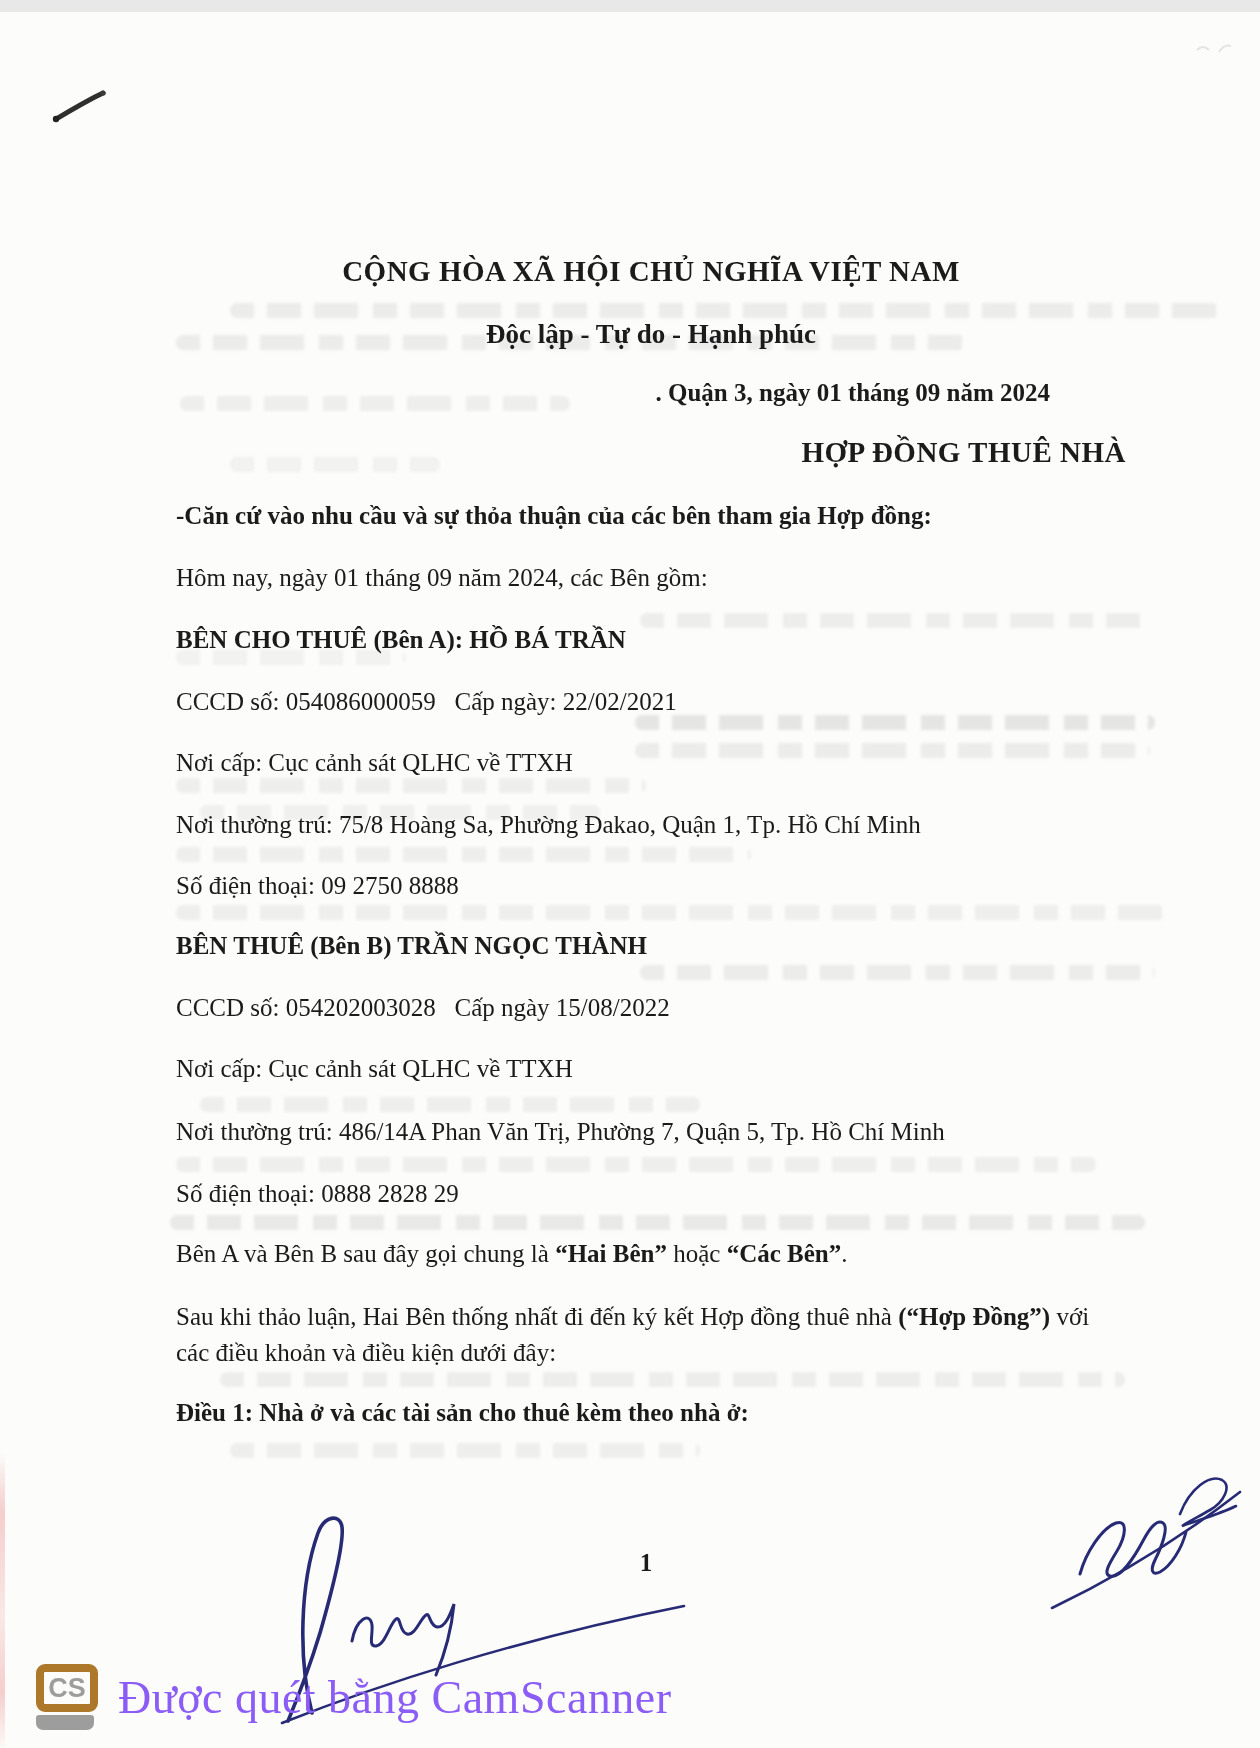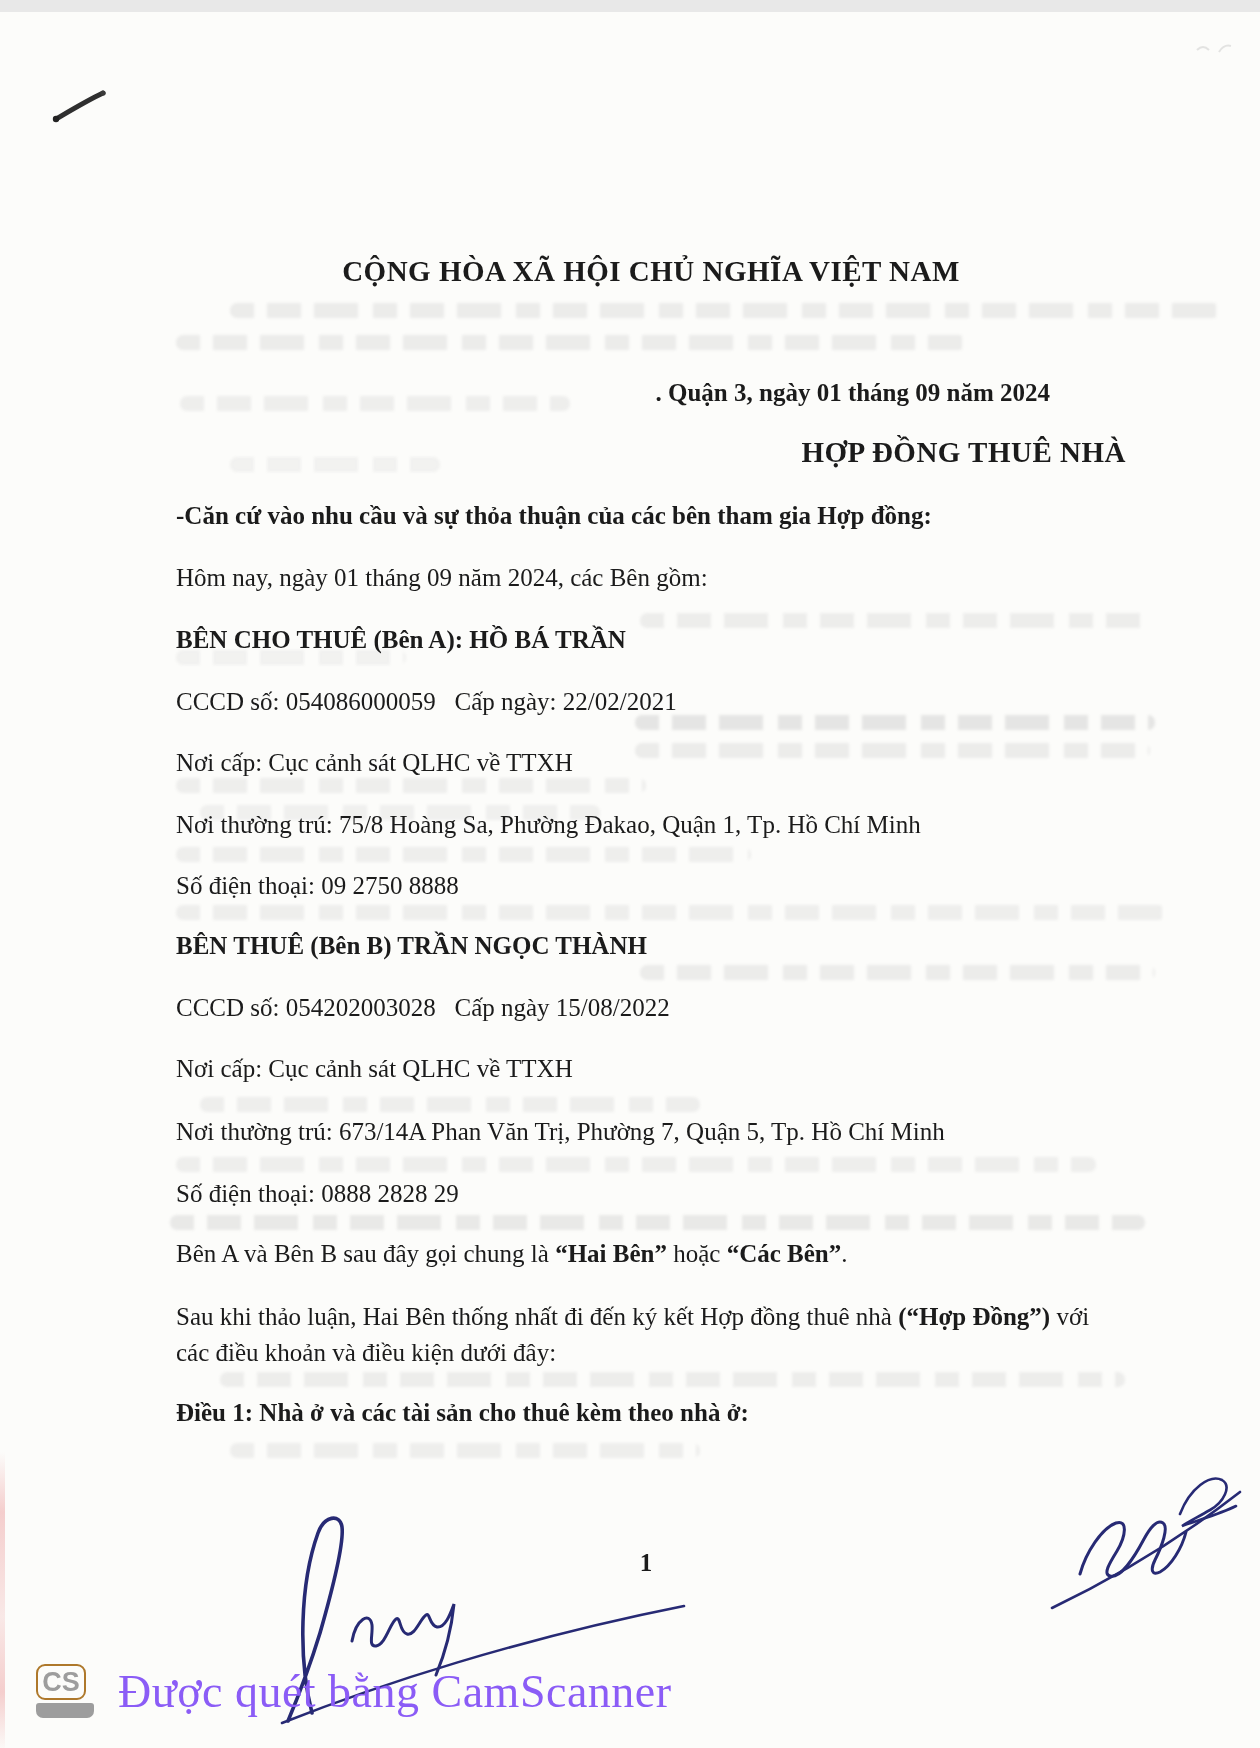--- a/index.html
+++ b/index.html
@@ -18,21 +18,21 @@
     position:absolute;height:15px;border-radius:7px;filter:blur(1.7px);
     background:repeating-linear-gradient(90deg,
       rgba(105,105,108,.9) 0 24px, rgba(105,105,108,0) 24px 37px,
       rgba(105,105,108,.9) 37px 71px, rgba(105,105,108,0) 71px 84px,
       rgba(105,105,108,.9) 84px 128px, rgba(105,105,108,0) 128px 143px);
   }
   .svg-abs{position:absolute;}
   #watermark-bar{position:absolute;left:36px;top:1652px;display:flex;align-items:center;
     font-family:"Liberation Sans", sans-serif;}
   #cs-logo{width:60px;margin-right:22px;opacity:.85;}
-  #cs-box{width:46px;height:32px;border:2px solid #a16207;border-radius:9px;
+  #cs-box{width:46px;height:32px;border:8px solid #a16207;border-radius:9px;
     display:flex;align-items:center;justify-content:center;
     font-weight:bold;font-size:27px;color:#8d8d8d;letter-spacing:0px;}
   #cs-bar{width:58px;height:15px;background:#8d8d8d;border-radius:3px 3px 7px 7px;margin-top:3px;}
   #wm-text{font-size:46px;color:#8b5cf6;letter-spacing:.5px;font-family:Liberation Serif, serif;}
   #page-num{position:absolute;left:600px;top:1537px;width:92px;text-align:center;
     font-size:25px;font-weight:bold;}
   #edge-pink{position:absolute;left:0;top:1440px;width:5px;height:300px;
     background:linear-gradient(180deg,rgba(230,120,120,0) 0%,rgba(230,120,120,.35) 20%,rgba(230,120,120,.15) 55%,rgba(230,120,120,.35) 80%,rgba(230,120,120,0) 100%);}
   #tr-mark{position:absolute;left:1193px;top:28px;width:40px;height:20px;opacity:.14;}
 </style>
@@ -64,36 +64,37 @@
     <path d="M 8,37 C 20,30 40,18 55,11" stroke="#2f2f2f" stroke-width="5" stroke-linecap="round" fill="none"></path>
     <circle cx="8" cy="37" r="3.2" fill="#222"></circle>
     <circle cx="55" cy="11" r="2.6" fill="#3a3a3a"></circle>
   </svg>
 
   <svg id="tr-mark" viewBox="0 0 40 20">
     <path d="M4,10 q6,-6 12,0 M26,12 q5,-8 12,-6" stroke="#555" stroke-width="2" fill="none"></path>
   </svg>
 
   <div class="ln center-col b h1" style="top:242px;">CỘNG HÒA XÃ HỘI CHỦ NGHĨA VIỆT NAM</div>
+  <div class="ln center-col b h2" style="top:305px;">Độc lập - Tự do - Hạnh phúc</div>
   <div class="ln b" style="left:176px;top:364px;width:874px;text-align:right;">. Quận 3, ngày 01 tháng 09 năm 2024</div>
   <div class="ln center-col b h1" style="top:423px;text-align:right;">HỢP ĐỒNG THUÊ NHÀ</div>
 
   <div class="ln bi" style="left:176px;top:487px;">-Căn cứ vào nhu cầu và sự thỏa thuận của các bên tham gia Hợp đồng:</div>
   <div class="ln" style="left:176px;top:549px;">Hôm nay, ngày 01 tháng 09 năm 2024, các Bên gồm:</div>
 
   <div class="ln b" style="left:176px;top:611px;">BÊN CHO THUÊ (Bên A): HỒ BÁ TRẦN</div>
   <div class="ln" style="left:176px;top:673px;">CCCD số: 054086000059   Cấp ngày: 22/02/2021</div>
   <div class="ln" style="left:176px;top:734px;">Nơi cấp: Cục cảnh sát QLHC về TTXH</div>
   <div class="ln" style="left:176px;top:796px;">Nơi thường trú: 75/8 Hoàng Sa, Phường Đakao, Quận 1, Tp. Hồ Chí Minh</div>
   <div class="ln" style="left:176px;top:857px;">Số điện thoại: 09 2750 8888</div>
 
   <div class="ln b" style="left:176px;top:917px;">BÊN THUÊ (Bên B) TRẦN NGỌC THÀNH</div>
   <div class="ln" style="left:176px;top:979px;">CCCD số: 054202003028   Cấp ngày 15/08/2022</div>
   <div class="ln" style="left:176px;top:1040px;">Nơi cấp: Cục cảnh sát QLHC về TTXH</div>
-  <div class="ln" style="left:176px;top:1103px;">Nơi thường trú: 673/14A Phan Văn Trị, Phường 7, Quận 5, Tp. Hồ Chí Minh</div>
+  <div class="ln" style="left:176px;top:1103px;">Nơi thường trú: 486/14A Phan Văn Trị, Phường 7, Quận 5, Tp. Hồ Chí Minh</div>
   <div class="ln" style="left:176px;top:1165px;">Số điện thoại: 0888 2828 29</div>
 
   <div class="ln" style="left:176px;top:1225px;"><span>Bên A và Bên B sau đây gọi chung là </span><span class="bi">“Hai Bên”</span><span> hoặc </span><span class="bi">“Các Bên”</span><span>.</span></div>
 
   <div class="ln" style="left:176px;top:1288px;"><span>Sau khi thảo luận, Hai Bên thống nhất đi đến ký kết Hợp đồng thuê nhà </span><span class="b">(“Hợp Đồng”)</span><span> với</span></div>
   <div class="ln" style="left:176px;top:1324px;">các điều khoản và điều kiện dưới đây:</div>
 
   <div class="ln b" style="left:176px;top:1384px;">Điều 1: Nhà ở và các tài sản cho thuê kèm theo nhà ở:</div>
 
   <div id="page-num">1</div>

